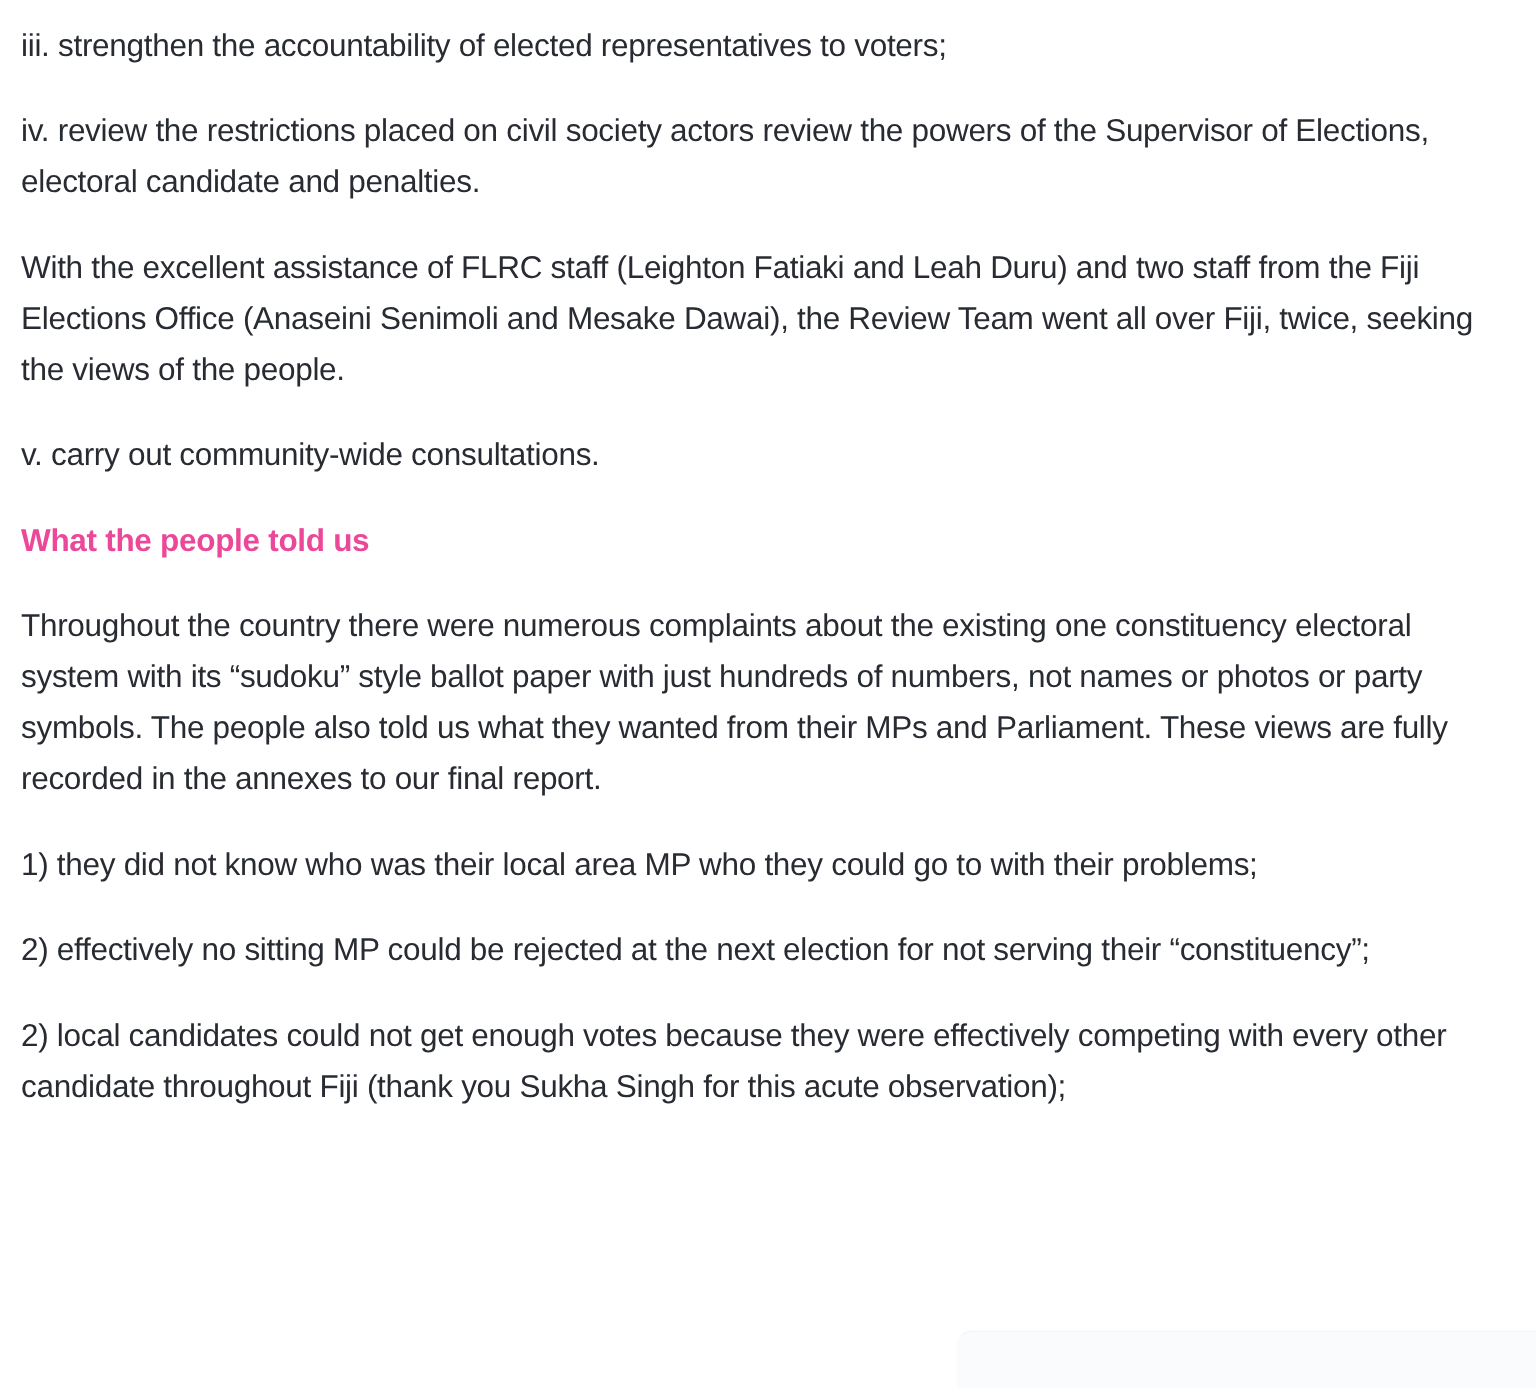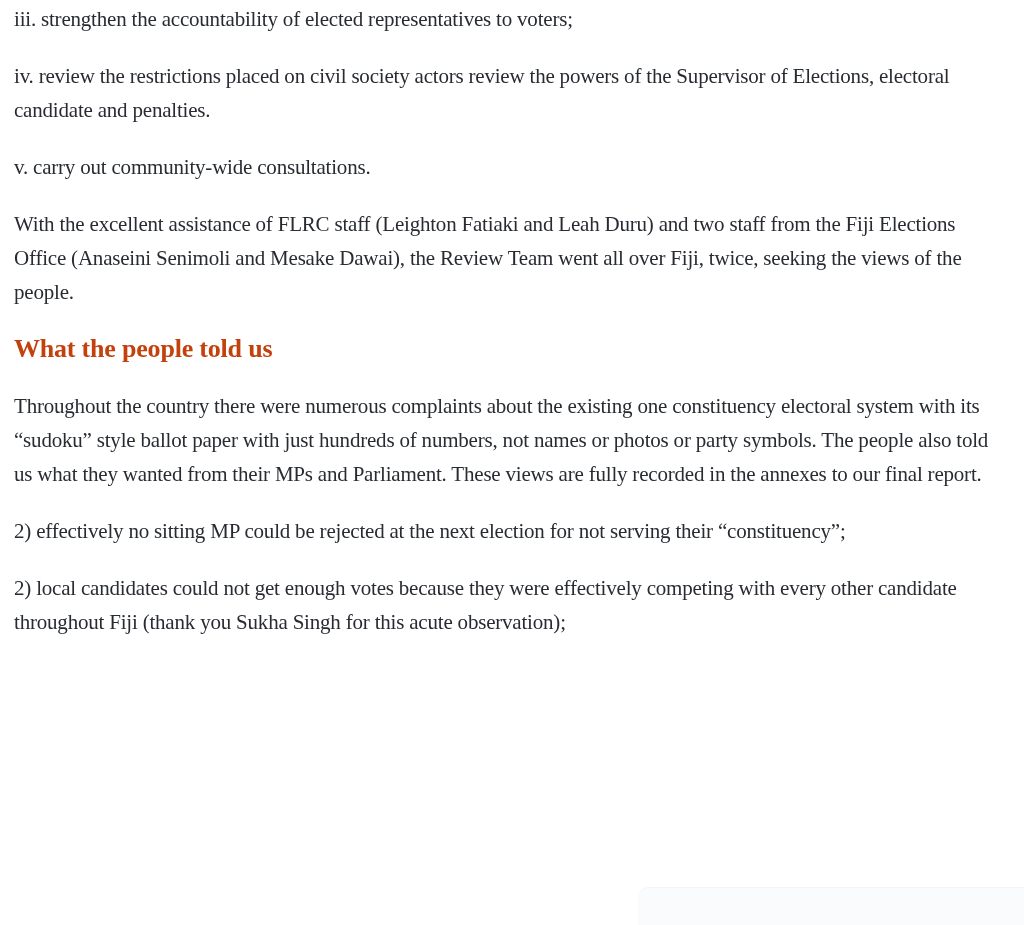--- a/index.html
+++ b/index.html
@@ -13,38 +13,37 @@
     font-family: "Liberation Sans", sans-serif;
     color: #282c32;
     overflow: hidden;
     position: relative;
   }
   .content {
     position: relative;
     z-index: 1;
     box-sizing: border-box;
     width: 1024px;
-    padding: 2px 28px 0 14px;
+    padding: 14px 28px 0 14px;
     font-size: 21px;
     line-height: 34px;
     letter-spacing: -0.2px;
-    font-family: Liberation Serif, serif;
   }
   .content p {
     margin: 23px 0;
   }
   .content p:first-child {
     margin-top: 0;
   }
   .content h2 {
-    font-size: 26px;
+    font-size: 21px;
     line-height: 34px;
     font-weight: 700;
     margin: 23px 0;
-    color: #c2410c;
+    color: #ec4899;
   }
   .overlay-edge {
     position: absolute;
     z-index: 0;
     right: 0;
     bottom: 0;
     width: 386px;
     height: 37px;
     background: #fafbfc;
     border-top-left-radius: 10px;
@@ -52,19 +51,20 @@
   }
 </style>
 </head>
 <body>
 
 <div class="overlay-edge"></div>
 
 <div class="content">
   <p>iii. strengthen the accountability of elected representatives to voters;</p>
   <p>iv. review the restrictions placed on civil society actors review the powers of the Supervisor of Elections, electoral candidate and penalties.</p>
+  <p>With the excellent assistance of FLRC staff (Leighton Fatiaki and Leah Duru) and two staff from the Fiji Elections Office (Anaseini Senimoli and Mesake Dawai), the Review Team went all over Fiji, twice, seeking the views of the people.</p>
   <p>v. carry out community-wide consultations.</p>
-  <p>With the excellent assistance of FLRC staff (Leighton Fatiaki and Leah Duru) and two staff from the Fiji Elections Office (Anaseini Senimoli and Mesake Dawai), the Review Team went all over Fiji, twice, seeking the views of the people.</p>
   <h2>What the people told us</h2>
   <p>Throughout the country there were numerous complaints about the existing one constituency electoral system with its “sudoku” style ballot paper with just hundreds of numbers, not names or photos or party symbols. The people also told us what they wanted from their MPs and Parliament. These views are fully recorded in the annexes to our final report.</p>
+  <p>1) they did not know who was their local area MP who they could go to with their problems;</p>
   <p>2) effectively no sitting MP could be rejected at the next election for not serving their “constituency”;</p>
   <p>2) local candidates could not get enough votes because they were effectively competing with every other candidate throughout Fiji (thank you Sukha Singh for this acute observation);</p>
 </div>
 
 </body></html>

